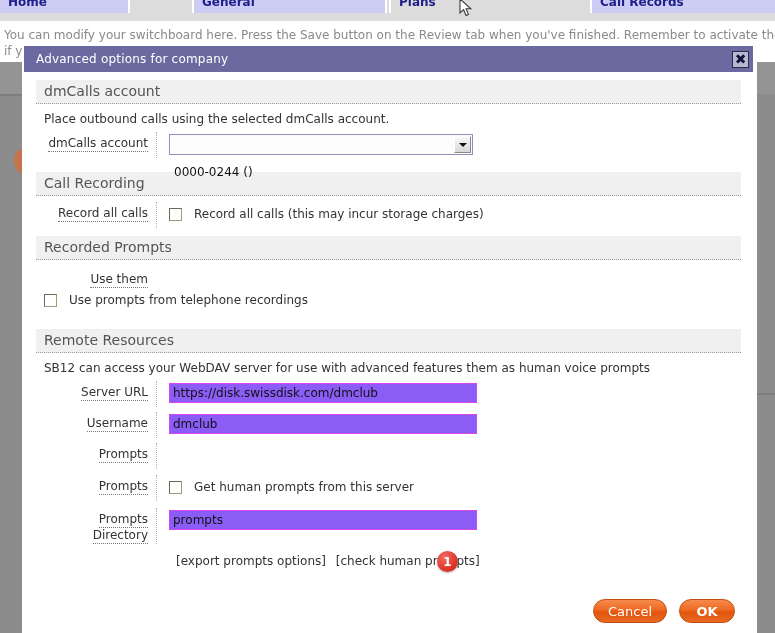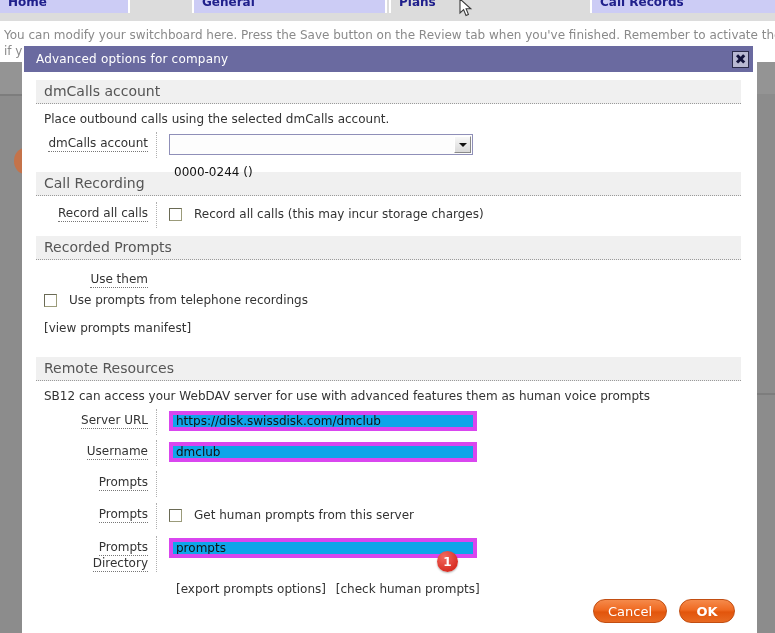--- a/index.html
+++ b/index.html
@@ -238,22 +238,22 @@
   }
 
   
   input[type="text"].txt {
     width: 308px;
     height: 20px;
     box-sizing: border-box;
     font-family: "DejaVu Sans", sans-serif;
     font-size: 12px;
     color: #111111;
-    border: 4px solid #d946ef;
-    background: #0ea5e9;
+    border: 1px solid #d946ef;
+    background: #8b5cf6;
     padding: 1px 3px;
     outline: none;
   }
   input[type="text"].txt.focused {
     border: 2px solid #e06010;
     background: #fff7f0;
   }
 
   
   .select-wrap {
@@ -472,23 +472,20 @@
     <div class="form-row" style="padding-top:8px;flex-direction:column;">
       <div class="row-label">
         <span class="lbl-txt">Use them</span>
       </div>
       <div class="row-divider"></div>
       <div class="row-control">
         <div class="cbrow">
           <div class="cbox"></div>
           <div class="cblabel">Use prompts from telephone recordings</div>
         </div>
-        <div style="padding-top:14px;">
-          <span class="brlink">[view prompts manifest]</span>
-        </div>
       </div>
     </div>
 
     <div class="spacer-md"></div>
     <div class="spacer-sm"></div>
 
     <div class="section-header">Remote Resources</div>
     <div class="section-desc">SB12 can access your WebDAV server for use with advanced features them as human voice prompts</div>
 
     <div class="form-row">

